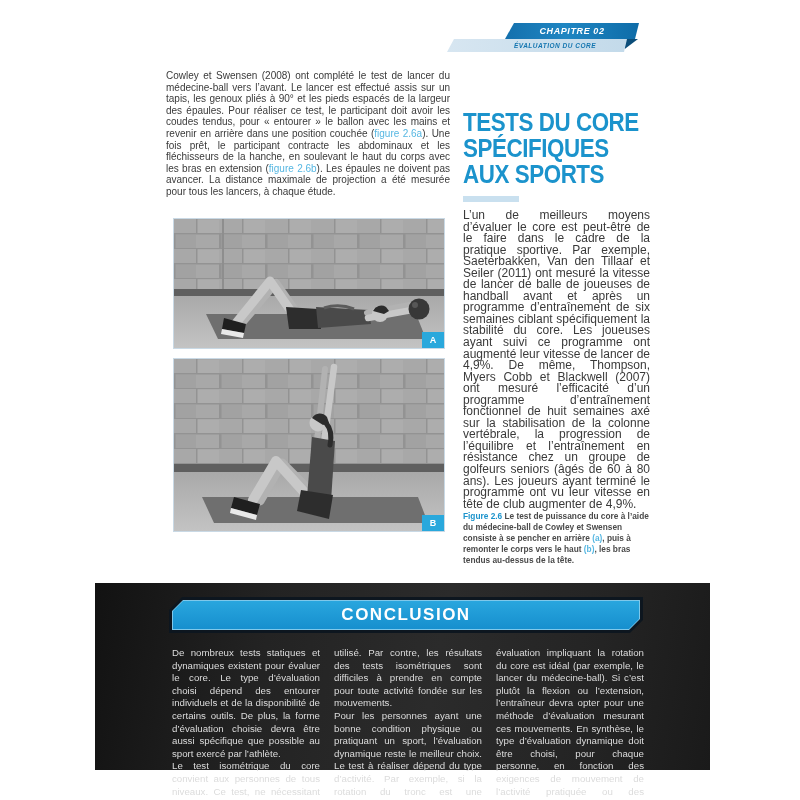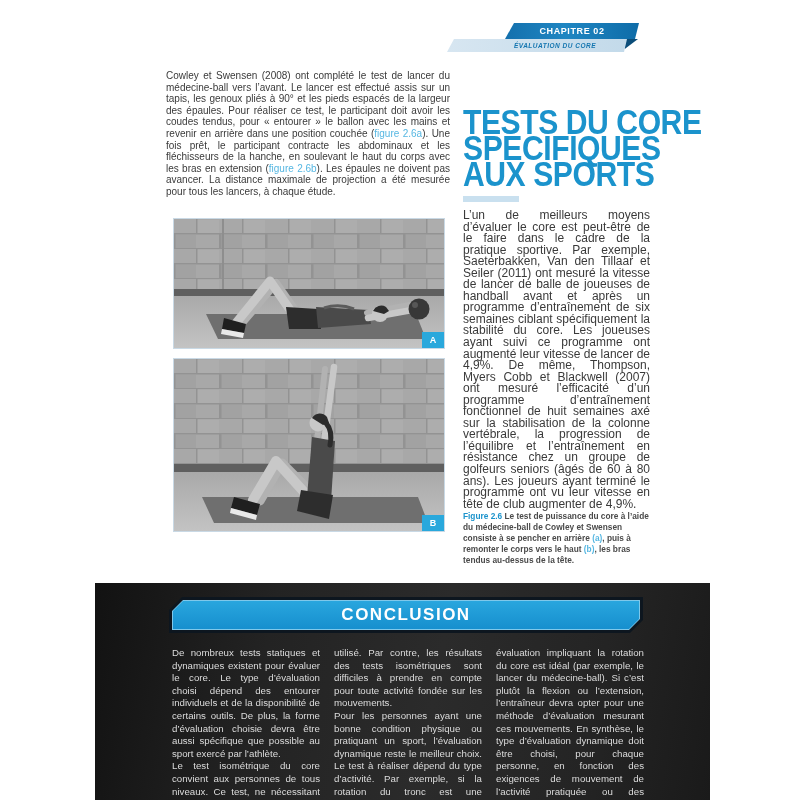--- a/index.html
+++ b/index.html
@@ -4,21 +4,21 @@
 <style>
   * { margin:0; padding:0; box-sizing:border-box; }
   html,body { width:800px; height:800px; background:#ffffff; font-family:"Liberation Sans", sans-serif; overflow:hidden; }
   #page { position:relative; width:800px; height:800px; background:#ffffff; }
 
   
   .chap-banner{
     position:absolute; left:505px; top:23px; width:134px; height:16px;
     background:linear-gradient(90deg,#1470ad,#1f86c2 45%,#0e6ca8);
     clip-path:polygon(9px 0, 100% 0, calc(100% - 4px) 100%, 0 100%);
-    color:#fff; font-size:9px; font-weight:bold; 
+    color:#fff; font-size:9px; font-weight:bold; font-style:italic;
     letter-spacing:.6px; text-align:center; line-height:16px;
   }
   .chap-fold{
     position:absolute; left:621px; top:39px; width:17px; height:10px;
     background:var(--banner-fold,#0b4d79);
     clip-path:polygon(0 0, 100% 0, 22% 100%);
   }
   .eval-banner{
     position:absolute; left:447px; top:39px; width:180px; height:13px;
     background:linear-gradient(90deg,#d7e6f1,#c3daea);
@@ -40,21 +40,21 @@
   }
   .photo svg{ display:block; }
   .photo-label{
     position:absolute; right:0; bottom:0; width:22px; height:16px;
     background:var(--label-blue,#29a8dc); color:#fff; font-size:9px; font-weight:bold;
     text-align:center; line-height:16px;
   }
 
   .sidebar-heading{
     position:absolute; left:463px; top:109px; color:var(--accent-blue,#1b93cc);
-    font-weight:800; font-size:35px; line-height:26px; letter-spacing:-0.5px;
+    font-weight:800; font-size:26px; line-height:26px; letter-spacing:-0.5px;
   }
   .sidebar-heading .hl{ transform:scaleX(.86); transform-origin:left center; white-space:nowrap; }
   .heading-rule{
     position:absolute; left:463px; top:196px; width:56px; height:6px;
     background:#c9e0ef;
   }
   .sidebar-body{
     position:absolute; left:463px; top:210px; width:187px;
     font-size:12px; line-height:11.55px; color:var(--body-text,#3a3a3a);
     text-align:justify;
@@ -62,21 +62,21 @@
   .figure-caption{
     position:absolute; left:463px; top:511px; width:188px;
     font-size:8.3px; font-weight:bold; line-height:11px; color:#4a4a4a;
     text-align:left;
   }
   .figure-caption .cap-label{ color:var(--accent-blue,#1b93cc); }
   .figure-caption .cap-ref{ color:var(--link-blue,#56b7e2); }
 
   
   .conclusion{
-    position:absolute; left:95px; top:583px; width:615px; height:217px;
+    position:absolute; left:95px; top:583px; width:615px; height:187px;
     background:linear-gradient(100deg,#121212 0%,#232323 28%,#2b2b2b 55%,#242424 80%,#1a1a1a 100%);
   }
   .conc-banner-outer{
     position:absolute; left:74px; top:14px; width:474px; height:36px;
     background:#0d161f;
     clip-path:polygon(13px 0, 100% 0, 100% calc(100% - 13px), calc(100% - 13px) 100%, 0 100%, 0 13px);
     padding:3px;
   }
   .conc-banner-mid{
     width:100%; height:100%; background:#7fc8ea;

